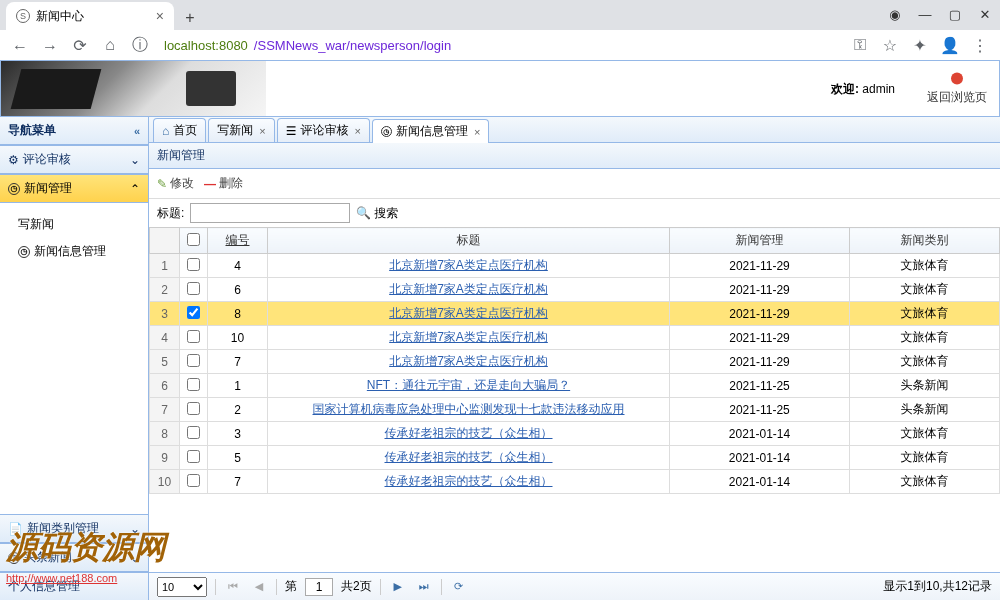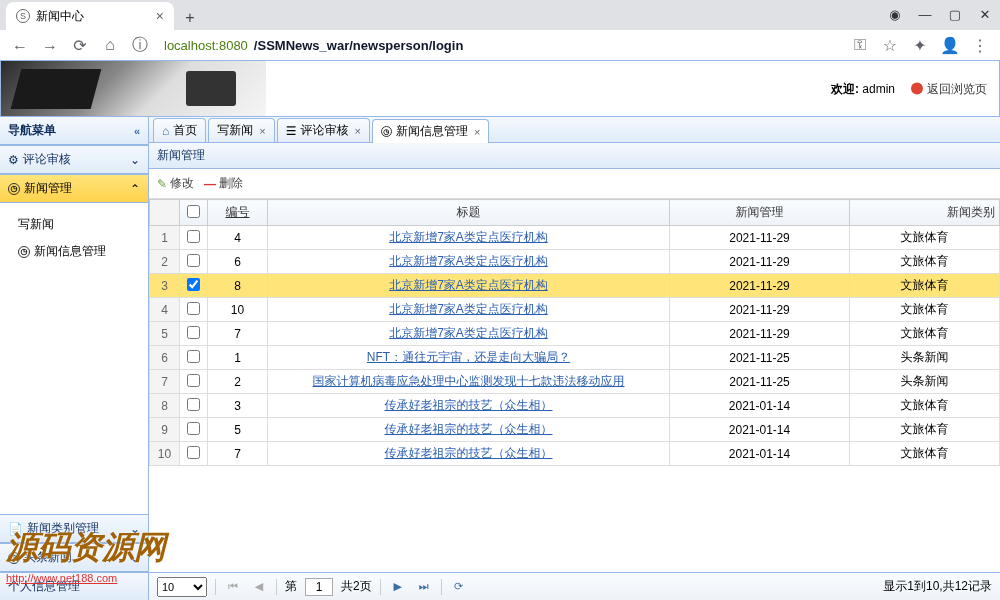--- a/index.html
+++ b/index.html
@@ -11,31 +11,31 @@
 .tab { height: 28px; background: #fff; border-radius: 8px 8px 0 0; display: flex; align-items: center; padding: 0 10px; font-size: 12px; width: 168px; gap: 6px; }
 .tab-favicon { width: 14px; height: 14px; border: 1px solid #666; border-radius: 50%; display: flex; align-items: center; justify-content: center; font-size: 9px; color: #666; }
 .tab-close { margin-left: auto; color: #666; font-size: 14px; cursor: pointer; }
 .new-tab { width: 24px; height: 24px; display: flex; align-items: center; justify-content: center; color: #444; font-size: 16px; margin-left: 4px; }
 .win-controls { position: absolute; right: 0; top: 0; height: 28px; display: flex; }
 .win-btn { width: 30px; height: 28px; display: flex; align-items: center; justify-content: center; font-size: 13px; color: #333; }
 .addr-bar { height: 30px; background: #fff; display: flex; align-items: center; padding: 0 8px; gap: 6px; }
 .nav-btn { width: 24px; height: 24px; display: flex; align-items: center; justify-content: center; color: #5f6368; font-size: 16px; }
 .url-box { flex: 1; display: flex; align-items: center; gap: 6px; font-size: 13px; color: #202124; padding-left: 6px; }
 .url-host { color: #4d7c0f; }
-.url-path { color: #0f172a; font-weight: bold; }
+.url-path { color: #6d28d9; }
 .addr-icon { width: 24px; height: 24px; display: flex; align-items: center; justify-content: center; color: #5f6368; }
 
 
 .banner { height: 57px; border: 1px solid #95b8e7; position: relative; display: flex; align-items: center; }
 .banner-img { width: 265px; height: 55px; background: linear-gradient(135deg, #2a2a2a 0%, #888 40%, #ddd 60%, #f5f5f5 100%); position: relative; overflow: hidden; }
 .banner-img::before { content: ""; position: absolute; left: 15px; top: 8px; width: 80px; height: 40px; background: #1a1a1a; transform: skewX(-15deg); }
 .banner-img::after { content: ""; position: absolute; right: 30px; top: 10px; width: 50px; height: 35px; background: #333; border-radius: 3px; }
 .welcome { position: absolute; right: 104px; top: 50%; transform: translateY(-50%); font-size: 12px; }
 .welcome b { font-weight: bold; }
-.back-link { position: absolute; right: 12px; top: 50%; transform: translateY(-50%); font-size: 12px; color: #333; display: flex; align-items: center; gap: 4px; }
+.back-link { position: absolute; right: 12px; top: 50%; transform: translateY(-50%); font-size: 12px; color: #333; display: flex; align-items: center; gap: 4px; flex-direction: column; }
 .back-link .dot { width: 12px; height: 12px; background: #d43; border-radius: 50%; }
 
 
 .layout { display: flex; height: 483px; }
 .sidebar { width: 149px; border-right: 1px solid #95b8e7; display: flex; flex-direction: column; background: #fff; }
 .sb-title { background: linear-gradient(#f4f8fc, #e0ecf9); border-bottom: 1px solid #95b8e7; font-size: 12px; font-weight: bold; padding: 5px 8px; display: flex; align-items: center; justify-content: space-between; color: #0e2d5f; gap: 24px; }
 .sb-title .chev { color: #3b6ea5; font-size: 11px; }
 .sb-panel-head { background: linear-gradient(#f4f8fc, #e0ecf9); border-bottom: 1px solid #95b8e7; border-top: 1px solid #95b8e7; font-size: 12px; padding: 5px 8px; display: flex; align-items: center; justify-content: space-between; color: #0e2d5f; cursor: pointer; }
 .sb-panel-head:first-of-type { border-top: none; }
 .sb-panel-head .ic { display: inline-flex; align-items: center; gap: 4px; }
@@ -66,21 +66,21 @@
 .mag { color: #888; font-size: 12px; }
 
 
 .tbl { flex: 1; overflow: auto; font-size: 12px; }
 table { width: 100%; border-collapse: collapse; }
 th { background: linear-gradient(#f9fcff, #eef3f9); border: 1px solid #ccc; padding: 4px; font-weight: normal; text-align: center; color: #333; }
 th.rownum-h { width: 30px; background: #f4f4f4; }
 th.chk-h { width: 28px; }
 th.id-h { width: 60px; text-decoration: underline; }
 th.date-h { width: 180px; }
-th.cat-h { width: 150px; text-align: right; }
+th.cat-h { width: 150px; }
 td { border: 1px solid #ddd; padding: 3px 6px; text-align: center; }
 td.rownum { background: #f4f4f4; color: #666; width: 30px; }
 td.title a { color: #2b5fb0; text-decoration: underline; }
 tr.selected td { background: #ffe47a; }
 tr.selected td.rownum { background: #ffe47a; }
 
 
 .pager { height: 28px; border-top: 1px solid #95b8e7; background: linear-gradient(#f9fcff, #eef3f9); display: flex; align-items: center; padding: 0 8px; font-size: 12px; gap: 8px; }
 .pager .sep { width: 1px; height: 16px; background: #ccc; }
 .pg-btn { width: 18px; height: 18px; display: flex; align-items: center; justify-content: center; color: #3b6ea5; cursor: pointer; font-size: 11px; }
@@ -209,20 +209,28 @@
     </div>
     <div class="panel-title">新闻管理</div>
     <div class="toolbar">
       <div class="tool-btn">
           <span class="pencil">✎</span>
           <span>修改</span>
         </div>
       <div class="tool-btn">
           <span class="minus">—</span>
           <span>删除</span>
+        </div>
+    </div>
+    <div class="search-row">
+      <span>标题:</span>
+      <input type="text" style="">
+      <div class="search-btn">
+          <span class="mag">🔍</span>
+          <span>搜索</span>
         </div>
     </div>
     <div class="tbl">
       <table>
         <thead>
           <tr>
             <th class="rownum-h"></th>
             <th class="chk-h"><input type="checkbox" style=""></th>
             <th class="id-h">编号</th>
             <th>标题</th>

